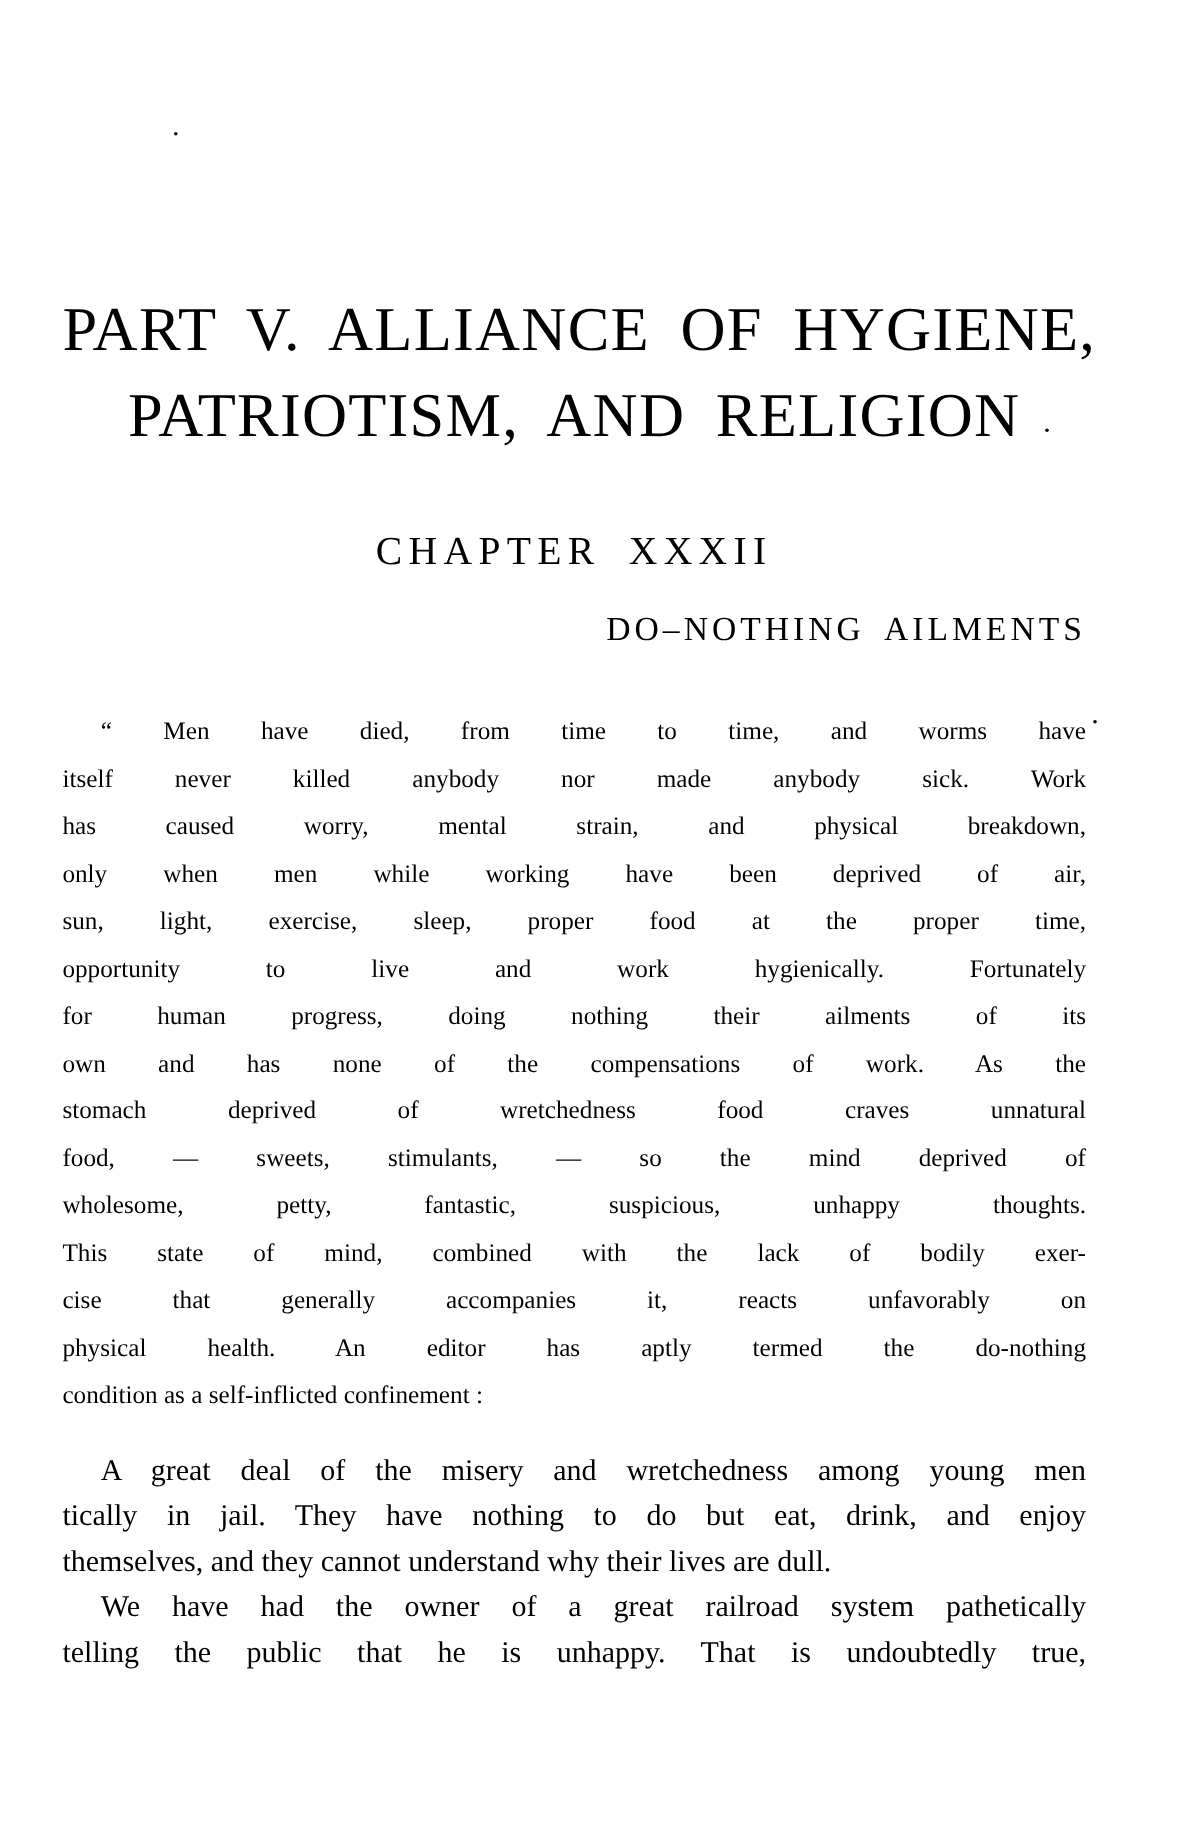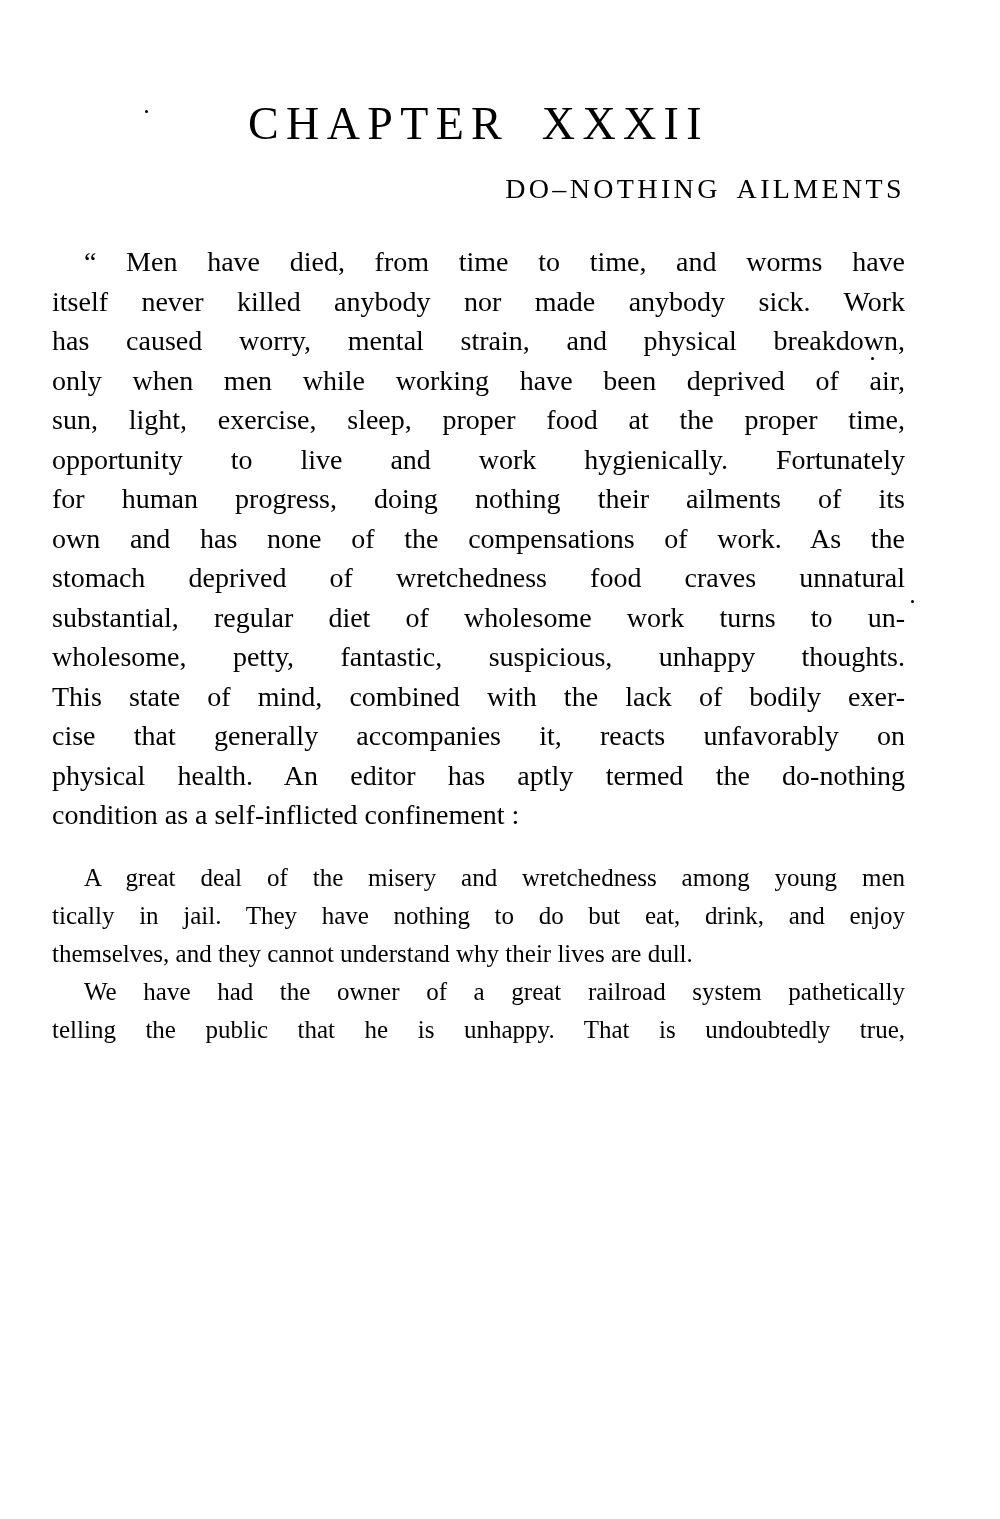--- a/index.html
+++ b/index.html
@@ -26,38 +26,38 @@
     margin-top: 240px;
     text-align: center;
     font-size: 52px;
     line-height: 71px;
     font-weight: 400;
     letter-spacing: 0.02em;
     word-spacing: 0.22em;
     white-space: nowrap;
   }
   .chapter-heading {
-    margin-top: 102px;
+    margin-top: 56px;
     text-align: center;
-    font-size: 46px;
+    font-size: 33px;
     line-height: 44px;
     letter-spacing: 0.16em;
     word-spacing: 0.3em;
   }
   .section-heading {
     margin-top: 26px;
     text-align: right;
     font-size: 28px;
     line-height: 34px;
     letter-spacing: 0.12em;
     word-spacing: 0.25em;
   }
   .para-1 {
-    margin-top: 36px;
-    font-size: 28px;
+    margin-top: 48px;
+    font-size: 21px;
   }
   .para-1 .line {
     line-height: 39.5px;
   }
   .blockquote {
     margin-top: 24px;
     font-size: 25px;
   }
   .blockquote .line {
     line-height: 38px;
@@ -90,36 +90,40 @@
 <body>
 
 <div class="page">
 
   <span class="artifact-dot dot-a"></span>
   <span class="artifact-dot dot-b"></span>
   <span class="artifact-dot dot-c"></span>
 
   <div class="content">
 
+    <div class="title-block">
+      <div>PART V. ALLIANCE OF HYGIENE,</div>
+      <div>PATRIOTISM, AND RELIGION</div>
+    </div>
 
     <div class="chapter-heading">CHAPTER XXXII</div>
 
     <div class="section-heading">DO–NOTHING AILMENTS</div>
 
     <div class="para-1">
       <div class="line indent">“ Men have died, from time to time, and worms have</div>
       <div class="line">itself never killed anybody nor made anybody sick.  Work</div>
       <div class="line">has caused worry, mental strain, and physical breakdown,</div>
       <div class="line">only when men while working have been deprived of air,</div>
       <div class="line">sun, light, exercise, sleep, proper food at the proper time,</div>
       <div class="line">opportunity to live and work hygienically.  Fortunately</div>
       <div class="line">for human progress, doing nothing their ailments of its</div>
       <div class="line">own and has none of the compensations of work.  As the</div>
       <div class="line">stomach deprived of wretchedness food craves unnatural</div>
-      <div class="line">substantial, regular diet of wholesome work turns to un-</div>
+      <div class="line">food, — sweets, stimulants, — so the mind deprived of</div>
       <div class="line">wholesome, petty, fantastic, suspicious, unhappy thoughts.</div>
       <div class="line">This state of mind, combined with the lack of bodily exer-</div>
       <div class="line">cise that generally accompanies it, reacts unfavorably on</div>
       <div class="line">physical health.  An editor has aptly termed the do-nothing</div>
       <div class="line lastline">condition as a self-inflicted confinement :</div>
     </div>
 
     <div class="blockquote">
       <div class="line indent">A great deal of the misery and wretchedness among young men</div>
       <div class="line">tically in jail.  They have nothing to do but eat, drink, and enjoy</div>

